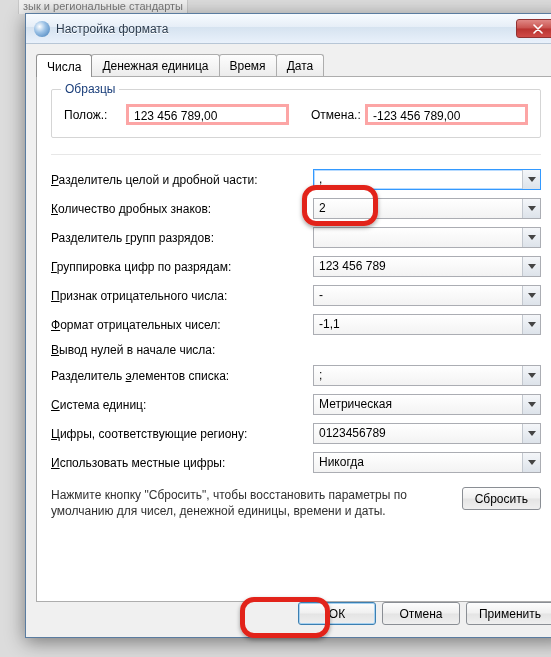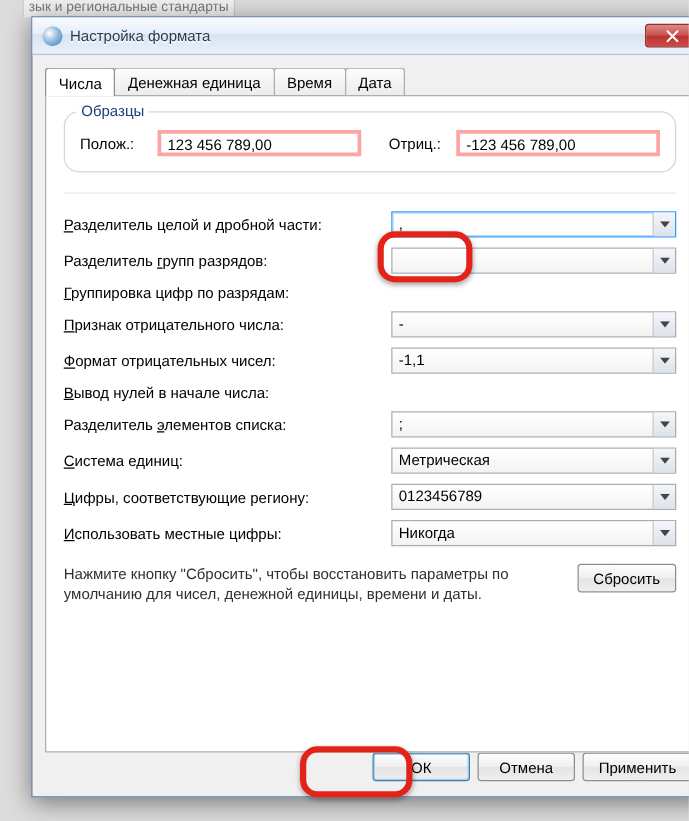--- a/index.html
+++ b/index.html
@@ -107,21 +107,21 @@
     border: 1px solid #adadad;
     background: #fff;
     flex: 1;
     padding: 12px 14px 10px 14px;
     position: relative;
     display: flex;
     flex-direction: column;
   }
   .groupbox {
     border: 1px solid #d5d5d5;
-    border-radius: 12px;
+    border-radius: 2px;
     padding: 14px 12px 12px 12px;
     position: relative;
     margin-bottom: 10px;
   }
   .groupbox .legend {
     position: absolute;
     top: -8px;
     left: 9px;
     background: #fff;
     padding: 0 4px;
@@ -260,56 +260,75 @@
       <div class="tab"><span>Дата</span></div>
     </div>
 
     <div class="tabpane">
 
       <div class="groupbox">
         <div class="legend">Образцы</div>
         <div class="sample-row">
           <div class="lbl">Полож.:</div>
           <div class="sample-input">123 456 789,00</div>
-          <div class="lbl2">Отриц.:</div>
+          <div class="lbl2">Отмена.:</div>
           <div class="sample-input">-123 456 789,00</div>
         </div>
       </div>
 
       <div class="sep"></div>
 
       <div class="form-rows">
 
         <div class="form-row">
           <div class="flabel"><span></span><span class="ul">Р</span><span>азделитель целой и дробной части:</span></div>
           <div class="combo focused">
             <div class="combo-input">,</div>
             <div class="arrow">
                 <svg width="8" height="5" viewBox="0 0 8 5">
                   <path d="M0 0 L4 5 L8 0 Z" fill="#444"></path>
                 </svg>
               </div>
           </div>
         </div>
 
+        <div class="form-row">
+          <div class="flabel"><span></span><span class="ul">К</span><span>оличество дробных знаков:</span></div>
+          <div class="combo">
+            <div class="combo-input">2</div>
+            <div class="arrow">
+                <svg width="8" height="5" viewBox="0 0 8 5">
+                  <path d="M0 0 L4 5 L8 0 Z" fill="#444"></path>
+                </svg>
+              </div>
+          </div>
+        </div>
 
         <div class="form-row">
           <div class="flabel"><span>Разделитель </span><span class="ul">г</span><span>рупп разрядов:</span></div>
           <div class="combo">
             <div class="combo-input"></div>
             <div class="arrow">
                 <svg width="8" height="5" viewBox="0 0 8 5">
                   <path d="M0 0 L4 5 L8 0 Z" fill="#444"></path>
                 </svg>
               </div>
           </div>
         </div>
 
         <div class="form-row">
           <div class="flabel"><span></span><span class="ul">Г</span><span>руппировка цифр по разрядам:</span></div>
+          <div class="combo">
+            <div class="combo-input">123 456 789</div>
+            <div class="arrow">
+                <svg width="8" height="5" viewBox="0 0 8 5">
+                  <path d="M0 0 L4 5 L8 0 Z" fill="#444"></path>
+                </svg>
+              </div>
+          </div>
         </div>
 
         <div class="form-row">
           <div class="flabel"><span></span><span class="ul">П</span><span>ризнак отрицательного числа:</span></div>
           <div class="combo">
             <div class="combo-input">-</div>
             <div class="arrow">
                 <svg width="8" height="5" viewBox="0 0 8 5">
                   <path d="M0 0 L4 5 L8 0 Z" fill="#444"></path>
                 </svg>

